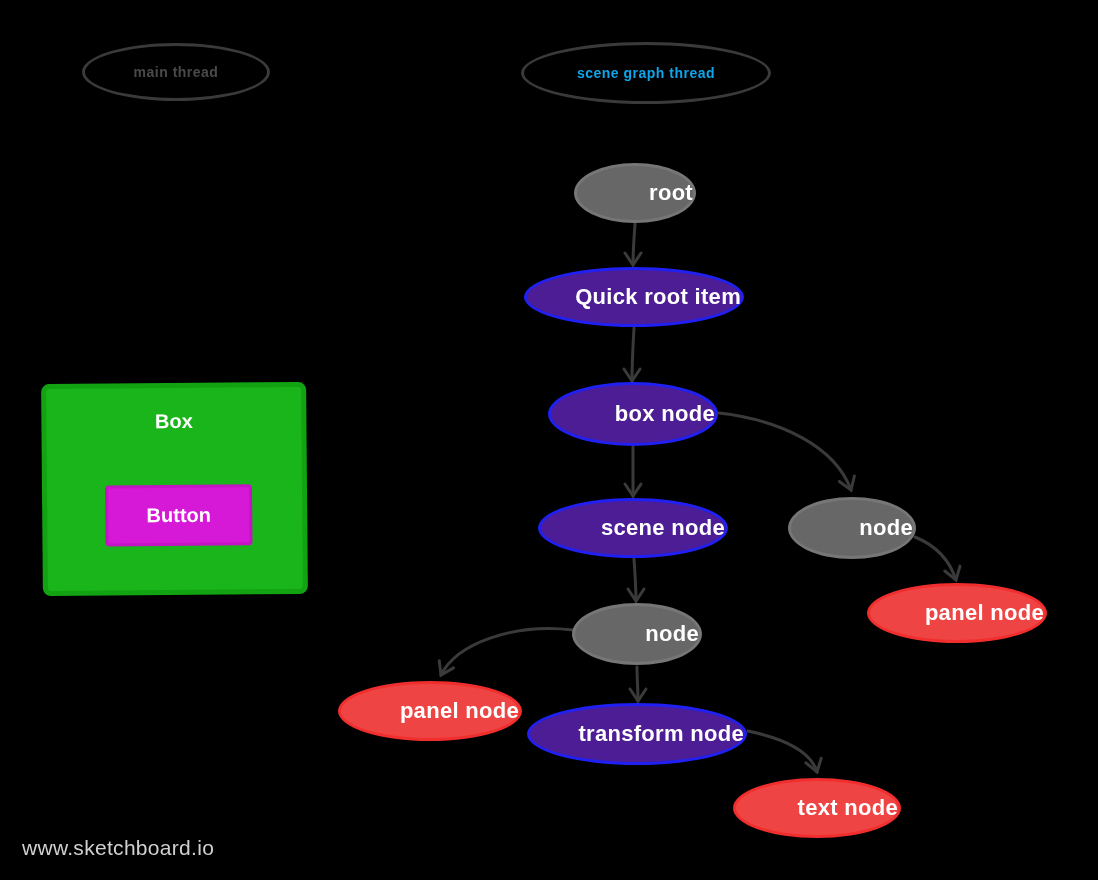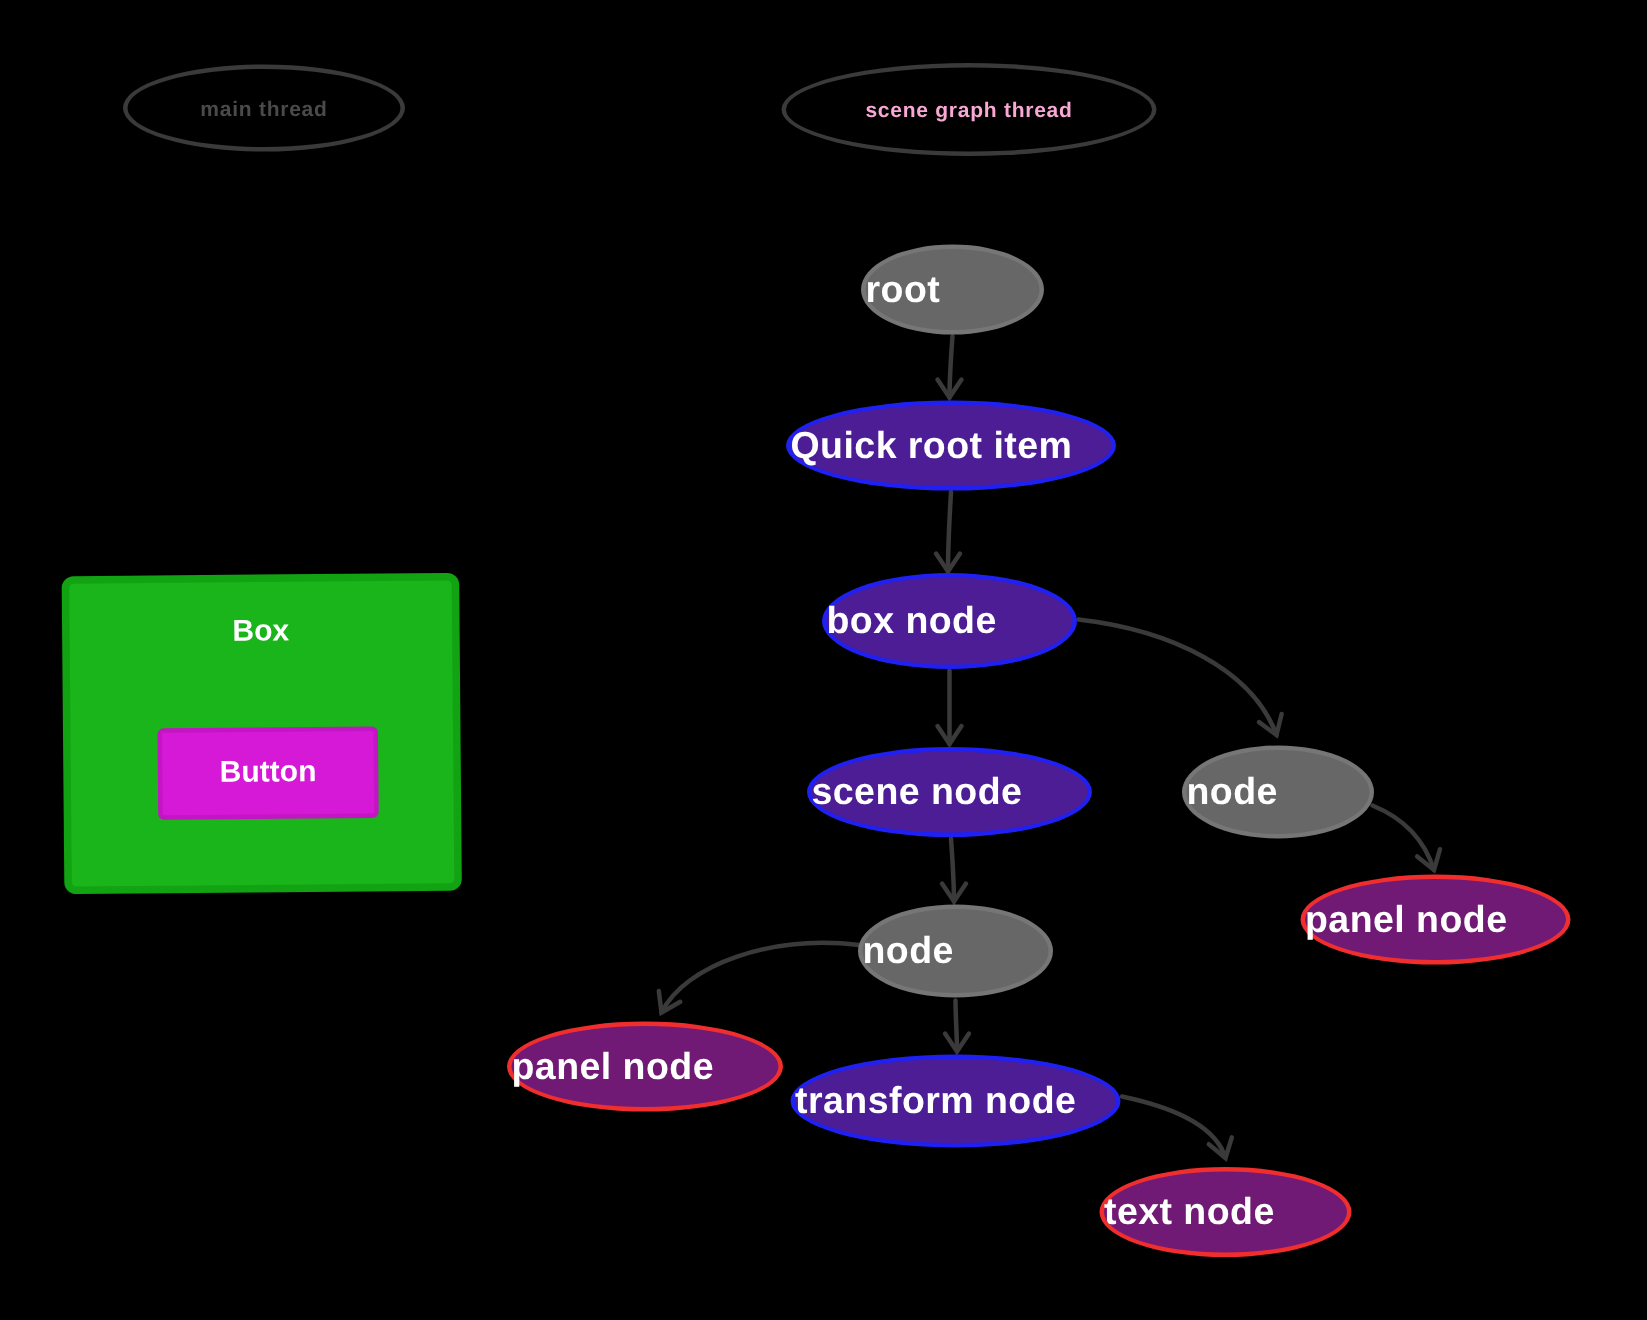--- a/index.html
+++ b/index.html
@@ -33,30 +33,30 @@
     align-items: center;
     justify-content: center;
     box-sizing: border-box;
     letter-spacing: 0.5px;
   }
   .node {
     position: absolute;
     border-radius: 50%;
     display: flex;
     align-items: center;
-    justify-content: flex-start;
+    justify-content: flex-end;
     color: #ffffff;
     font-weight: bold;
-    font-size: 25px;
+    font-size: 22px;
     box-sizing: border-box;
     letter-spacing: 0.3px;
   }
   .node.gray { background: #676767; border: 3px solid #767676; }
   .node.blue { background: #4c1d95; border: 3px solid #2020f2; }
-  .node.red  { background: #701a75; border: 3px solid #f12e2e; }
+  .node.red  { background: #ef4444; border: 3px solid #f12e2e; }
   .greenbox {
     position: absolute;
     left: 42px;
     top: 383px;
     width: 265px;
     height: 212px;
     background: #1ab51a;
     border: 5px solid #12a312;
     border-radius: 8px;
     box-sizing: border-box;
@@ -119,21 +119,21 @@
         <path d="M634,559 C635,573 636,587 636,601" fill="none" stroke="#3a3a3a" stroke-width="3" stroke-linecap="round" marker-end="url(#arrow-head)"></path>
         <path d="M915,537 C937,546 950,561 956,580" fill="none" stroke="#3a3a3a" stroke-width="3" stroke-linecap="round" marker-end="url(#arrow-head)"></path>
         <path d="M573,630 C514,623 457,643 441,675" fill="none" stroke="#3a3a3a" stroke-width="3" stroke-linecap="round" marker-end="url(#arrow-head)"></path>
         <path d="M637,667 C637,678 638,690 638,701" fill="none" stroke="#3a3a3a" stroke-width="3" stroke-linecap="round" marker-end="url(#arrow-head)"></path>
         <path d="M748,731 C786,739 811,752 817,772" fill="none" stroke="#3a3a3a" stroke-width="3" stroke-linecap="round" marker-end="url(#arrow-head)"></path>
       </g>
   </svg>
 
   <div id="thread-container">
       <div class="thread" style="left: 82px; top: 43px; width: 188px; height: 58px; border-color: rgb(58, 58, 58); color: rgb(74, 74, 74);">main thread</div>
-      <div class="thread" style="left: 521px; top: 42px; width: 250px; height: 62px; border-color: rgb(58, 58, 58); color: #f9a8d4;">scene graph thread</div>
+      <div class="thread" style="left: 521px; top: 42px; width: 250px; height: 62px; border-color: rgb(58, 58, 58); color: #0ea5e9;">scene graph thread</div>
     </div>
 
   <div class="greenbox">
     <div class="greenbox-label">Box</div>
     <button class="magenta-button">
       <span>Button</span>
     </button>
   </div>
 
   <div id="node-container">
@@ -162,13 +162,14 @@
         <span>panel node</span>
       </div>
       <div class="node blue" style="left: 527px; top: 703px; width: 220px; height: 62px;">
         <span>transform node</span>
       </div>
       <div class="node red" style="left: 733px; top: 778px; width: 168px; height: 60px;">
         <span>text node</span>
       </div>
     </div>
 
+  <div class="watermark">www.sketchboard.io</div>
 </div>
 
 </body></html>

